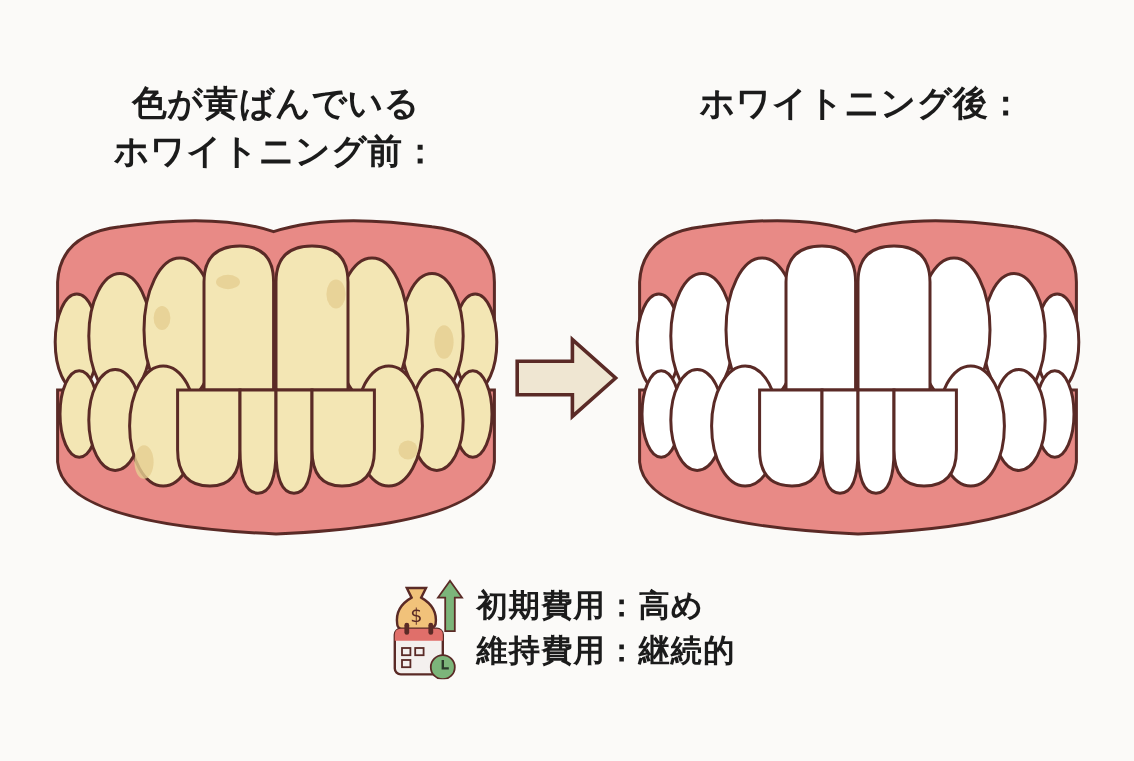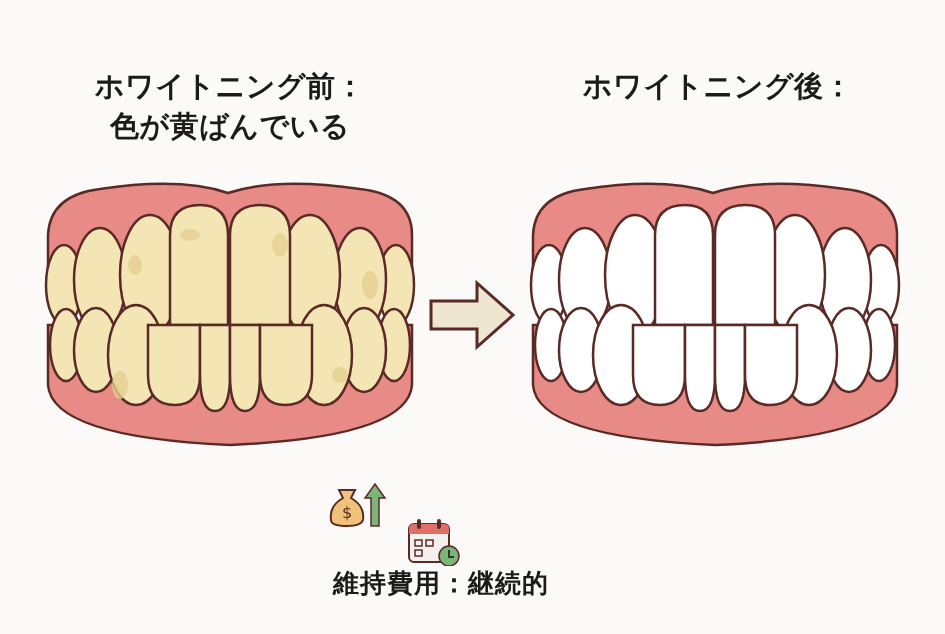--- a/index.html
+++ b/index.html
@@ -17,28 +17,28 @@
   #title-left { left: 40px; width: 380px; top: 66px; }
   #title-right { left: 528px; width: 380px; top: 66px; }
   .teeth { position: absolute; }
   #teeth-left { left: 40px; top: 175px; width: 380px; height: 280px; }
   #teeth-right { left: 525px; top: 175px; width: 380px; height: 280px; }
   #arrow { position: absolute; left: 425px; top: 275px; width: 100px; height: 80px; }
   .cost-row { position: absolute; left: 325px; display: flex; align-items: center; }
   .cost-row svg { width: 64px; height: 48px; }
   .cost-label { font-size: 26px; font-weight: bold; color: #1b1b1b; margin-left: 8px; letter-spacing: 1px; }
   #row-initial { top: 480px; }
-  #row-maint { top: 518px; flex-direction: column; }
+  #row-maint { top: 518px; }
 </style>
 </head>
 <body>
 
 <div class="title" id="title-left">
+  <div>色が黄ばんでいる</div>
   <div>ホワイトニング前：</div>
-  <div>色が黄ばんでいる</div>
 </div>
 <div class="title" id="title-right">
   <div>ホワイトニング後：</div>
 </div>
 
 <svg class="teeth" id="teeth-left" viewBox="0 0 380 280">
   <g stroke="#5a2a26" stroke-width="2.5">
     <path d="M8 60 Q10 20 60 14 Q140 2 188 18 Q236 2 320 14 Q372 20 372 60 L372 100 L8 100 Z" fill="#e88a86"></path>
     <path d="M8 150 L372 150 L372 210 Q368 262 190 270 Q12 262 8 210 Z" fill="#e88a86"></path>
   </g>
@@ -102,20 +102,21 @@
     <path d="M220 150 L220 200 Q220 230 245 230 Q272 230 272 200 L272 150 Z"></path>
   </g>
 </svg>
 
 <div class="cost-row" id="row-initial">
   <svg viewBox="0 0 64 48">
     <path d="M14 10 L30 10 L26 18 Q40 26 38 40 Q36 46 22 46 Q6 46 6 40 Q4 26 18 18 Z" fill="#f1c27a" stroke="#5a2a26" stroke-width="2"></path>
     <text x="22" y="38" font-size="16" text-anchor="middle" fill="#5a2a26" font-family="DejaVu Sans, sans-serif">$</text>
     <path d="M46 46 L46 18 L40 18 L50 4 L60 18 L54 18 L54 46 Z" fill="#7cb57a" stroke="#5a2a26" stroke-width="1.5"></path>
   </svg>
+  <span class="cost-label">初期費用：高め</span>
 </div>
 <div class="cost-row" id="row-maint">
   <svg viewBox="0 0 64 48">
     <rect x="4" y="6" width="40" height="38" rx="5" fill="#f4f0ee" stroke="#5a2a26" stroke-width="2"></rect>
     <path d="M4 11 Q4 6 9 6 L39 6 Q44 6 44 11 L44 16 L4 16 Z" fill="#e06f6a"></path>
     <rect x="12" y="1" width="4" height="10" rx="2" fill="#5a2a26"></rect>
     <rect x="32" y="1" width="4" height="10" rx="2" fill="#5a2a26"></rect>
     <rect x="10" y="22" width="7" height="6" fill="none" stroke="#5a2a26" stroke-width="1.5"></rect>
     <rect x="21" y="22" width="7" height="6" fill="none" stroke="#5a2a26" stroke-width="1.5"></rect>
     <rect x="10" y="32" width="7" height="6" fill="none" stroke="#5a2a26" stroke-width="1.5"></rect>

